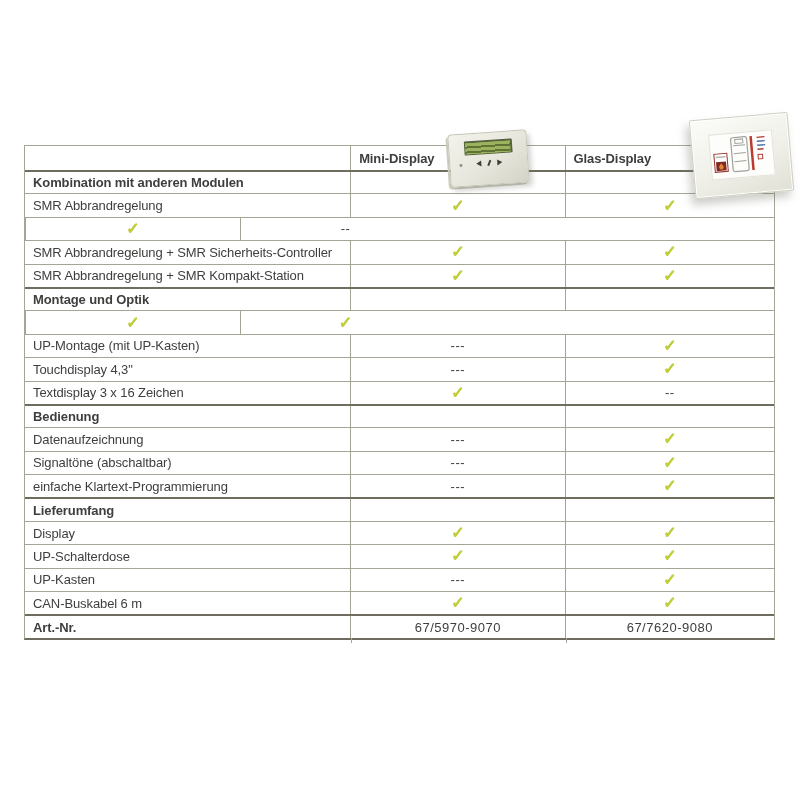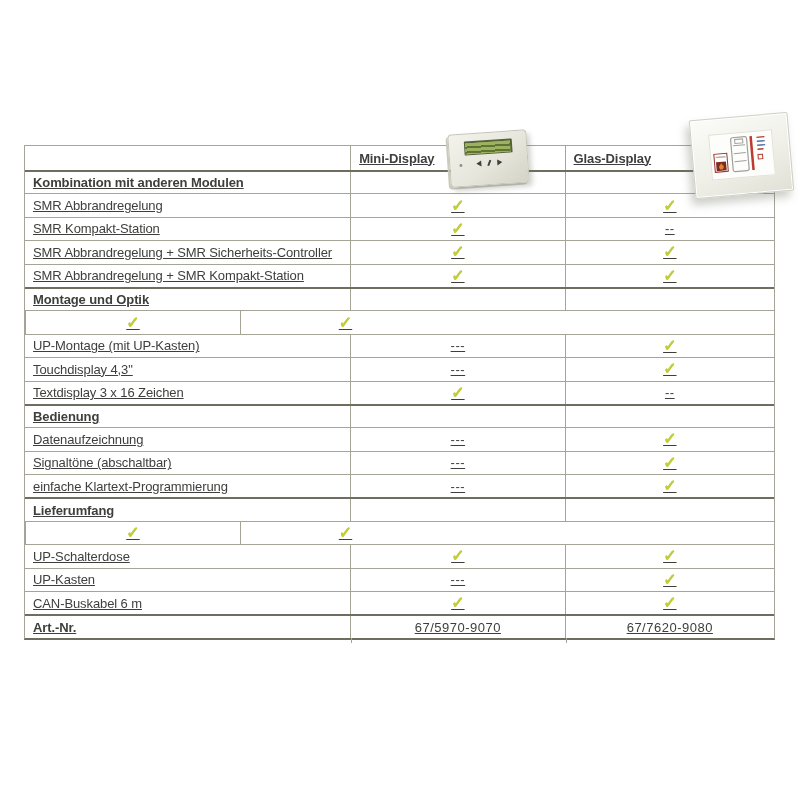--- a/index.html
+++ b/index.html
@@ -29,21 +29,20 @@
     border-right:1px solid var(--line);
     border-top:1px solid var(--line);
     border-bottom:2px solid var(--line-strong);
     background:#fff;
   }
   .t-row{
     display:flex;
     height:23.4px;
     align-items:stretch;
     border-top:1px solid var(--line);
-    text-decoration:underline;
   }
   .t-row:first-child{border-top:none;}
   .t-row.header{height:24px;border-top:none;}
   .t-row.section, .t-row.footer{border-top:2px solid var(--line-strong);}
   .cell{
     display:flex;
     align-items:center;
     font-size:13px;
     letter-spacing:-0.1px;
     color:var(--text);
@@ -156,21 +155,20 @@
     <div class="t-row item">
     <div class="cell label">SMR Abbrandregelung</div>
     <div class="cell val mini">
         <span class="check">✓</span>
       </div>
     <div class="cell val glas">
         <span class="check">✓</span>
       </div>
   </div>
     <div class="t-row item">
-    <div class="cell label">SMR Kompakt-Station</div>
     <div class="cell val mini">
         <span class="check">✓</span>
       </div>
     <div class="cell val glas">
         <span class="dash">--</span>
       </div>
   </div>
     <div class="t-row item">
     <div class="cell label">SMR Abbrandregelung + SMR Sicherheits-Controller</div>
     <div class="cell val mini">
@@ -260,20 +258,21 @@
     <div class="cell val glas">
         <span class="check">✓</span>
       </div>
   </div>
     <div class="t-row section">
     <div class="cell label">Lieferumfang</div>
     <div class="cell val mini"></div>
     <div class="cell val glas"></div>
   </div>
     <div class="t-row item">
+    <div class="cell label">Display</div>
     <div class="cell val mini">
         <span class="check">✓</span>
       </div>
     <div class="cell val glas">
         <span class="check">✓</span>
       </div>
   </div>
     <div class="t-row item">
     <div class="cell label">UP-Schalterdose</div>
     <div class="cell val mini">

